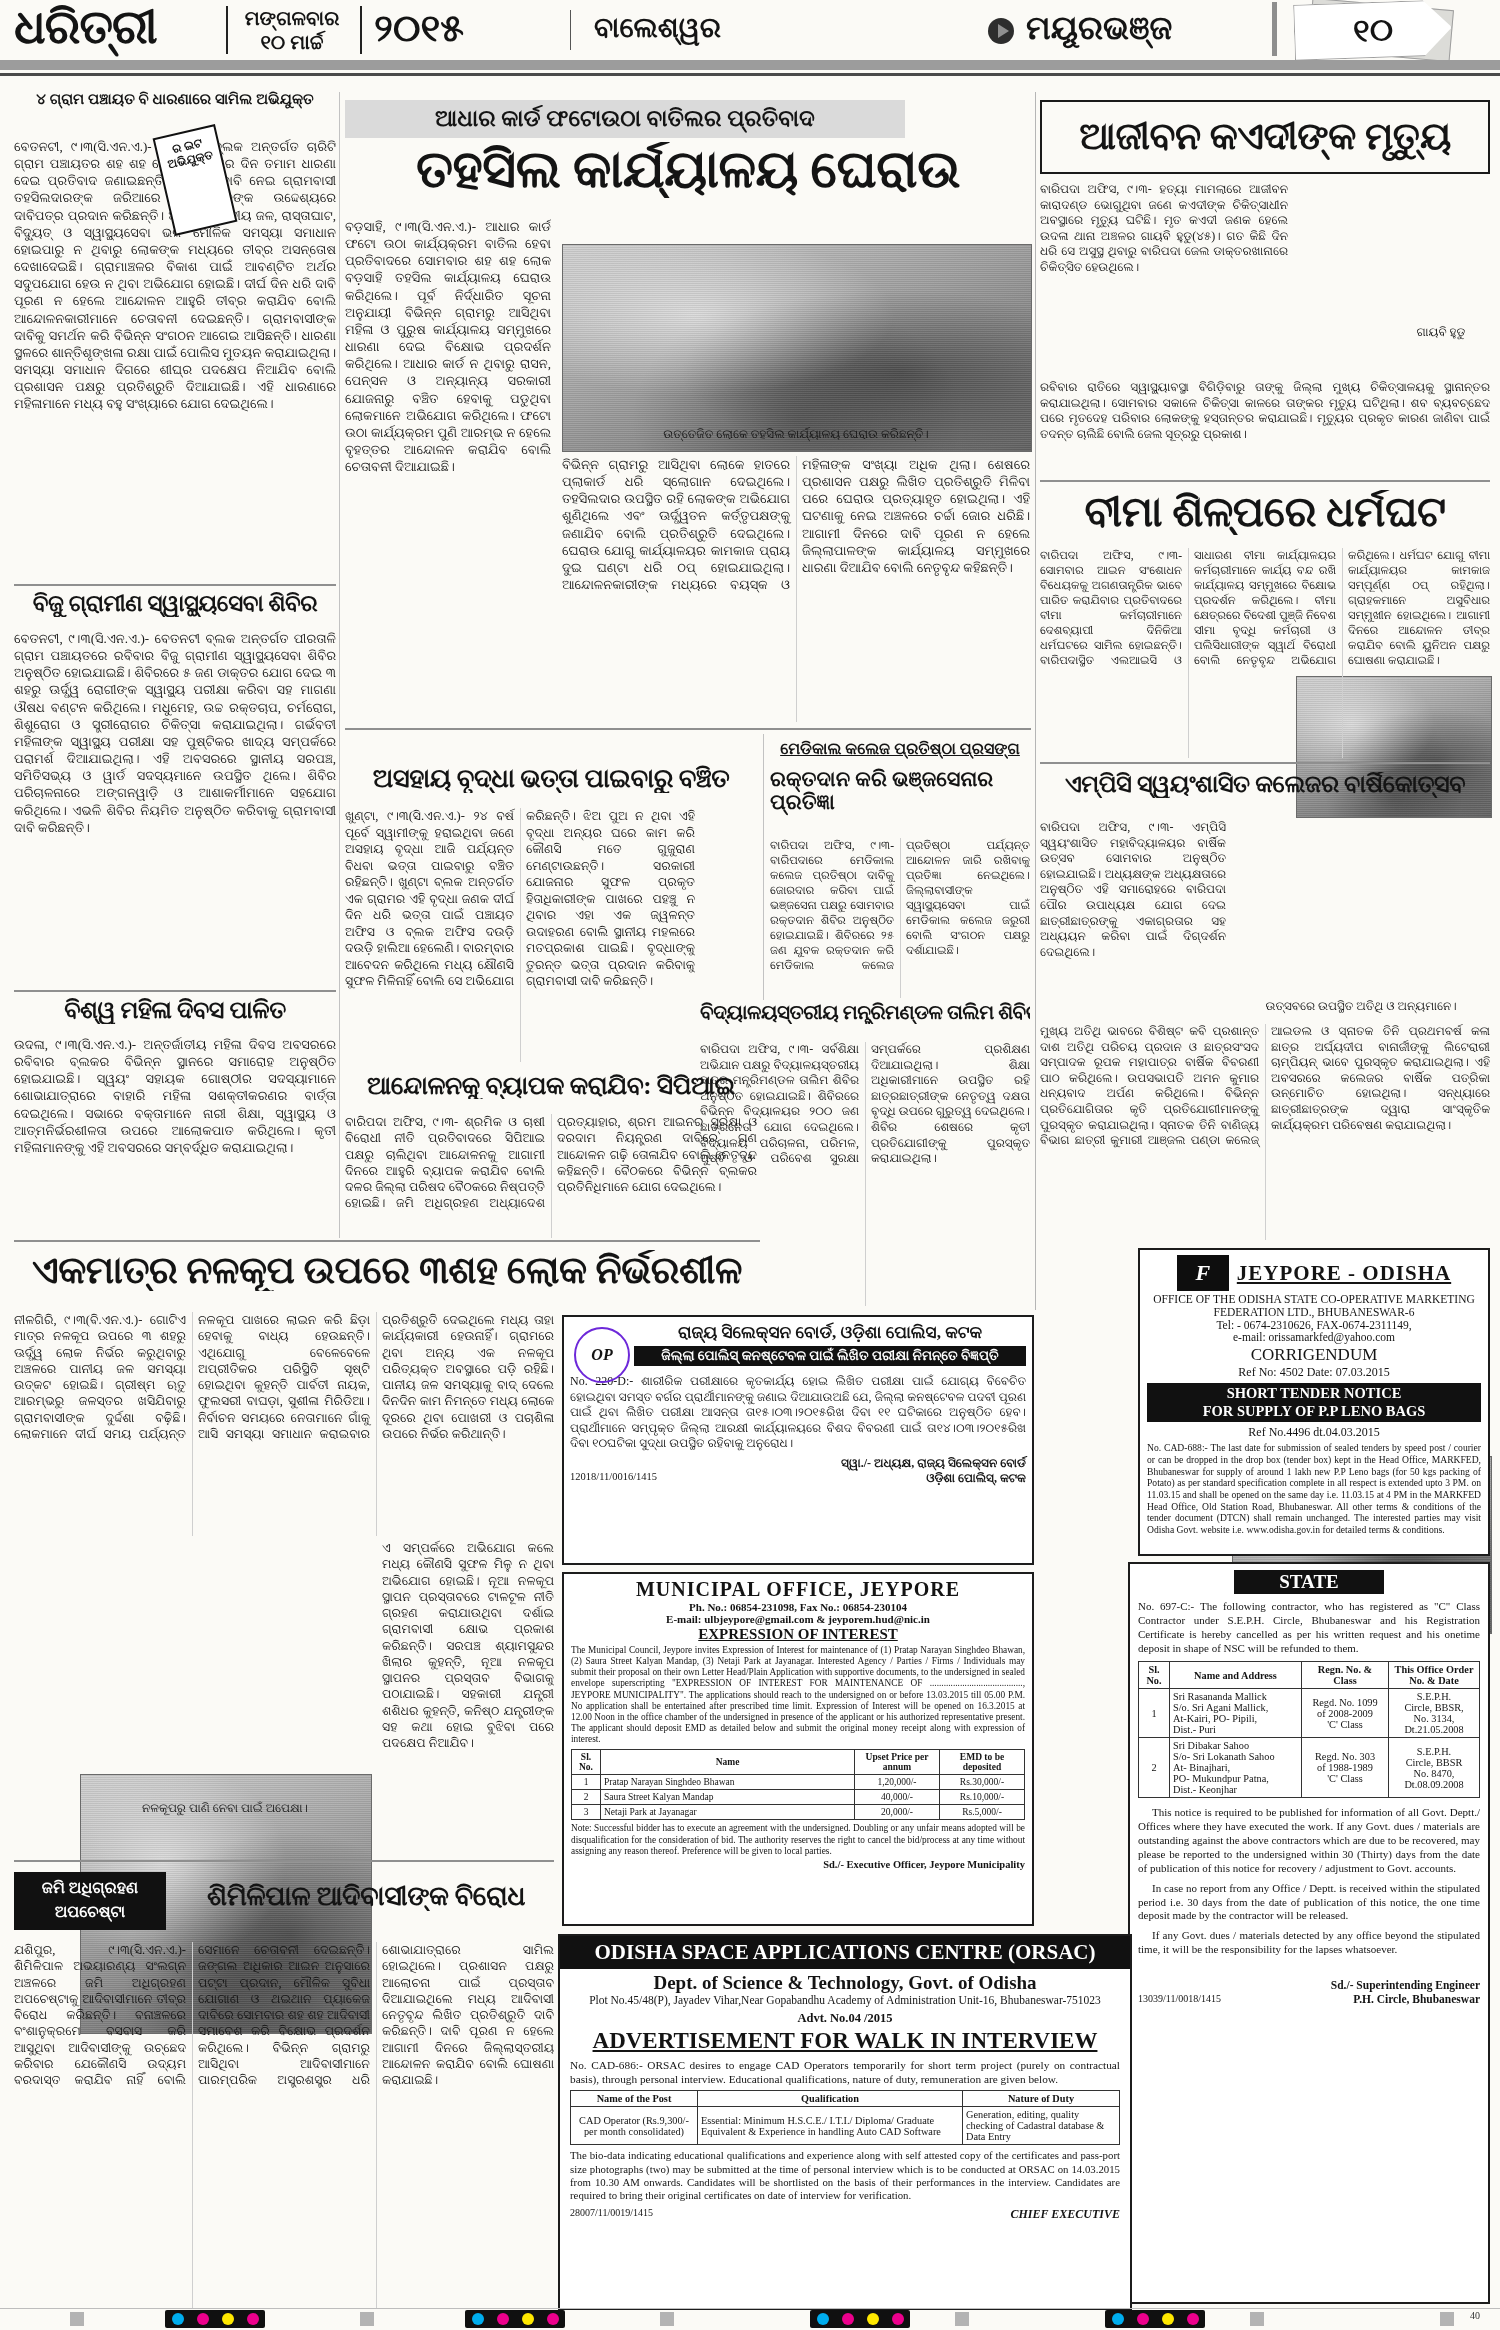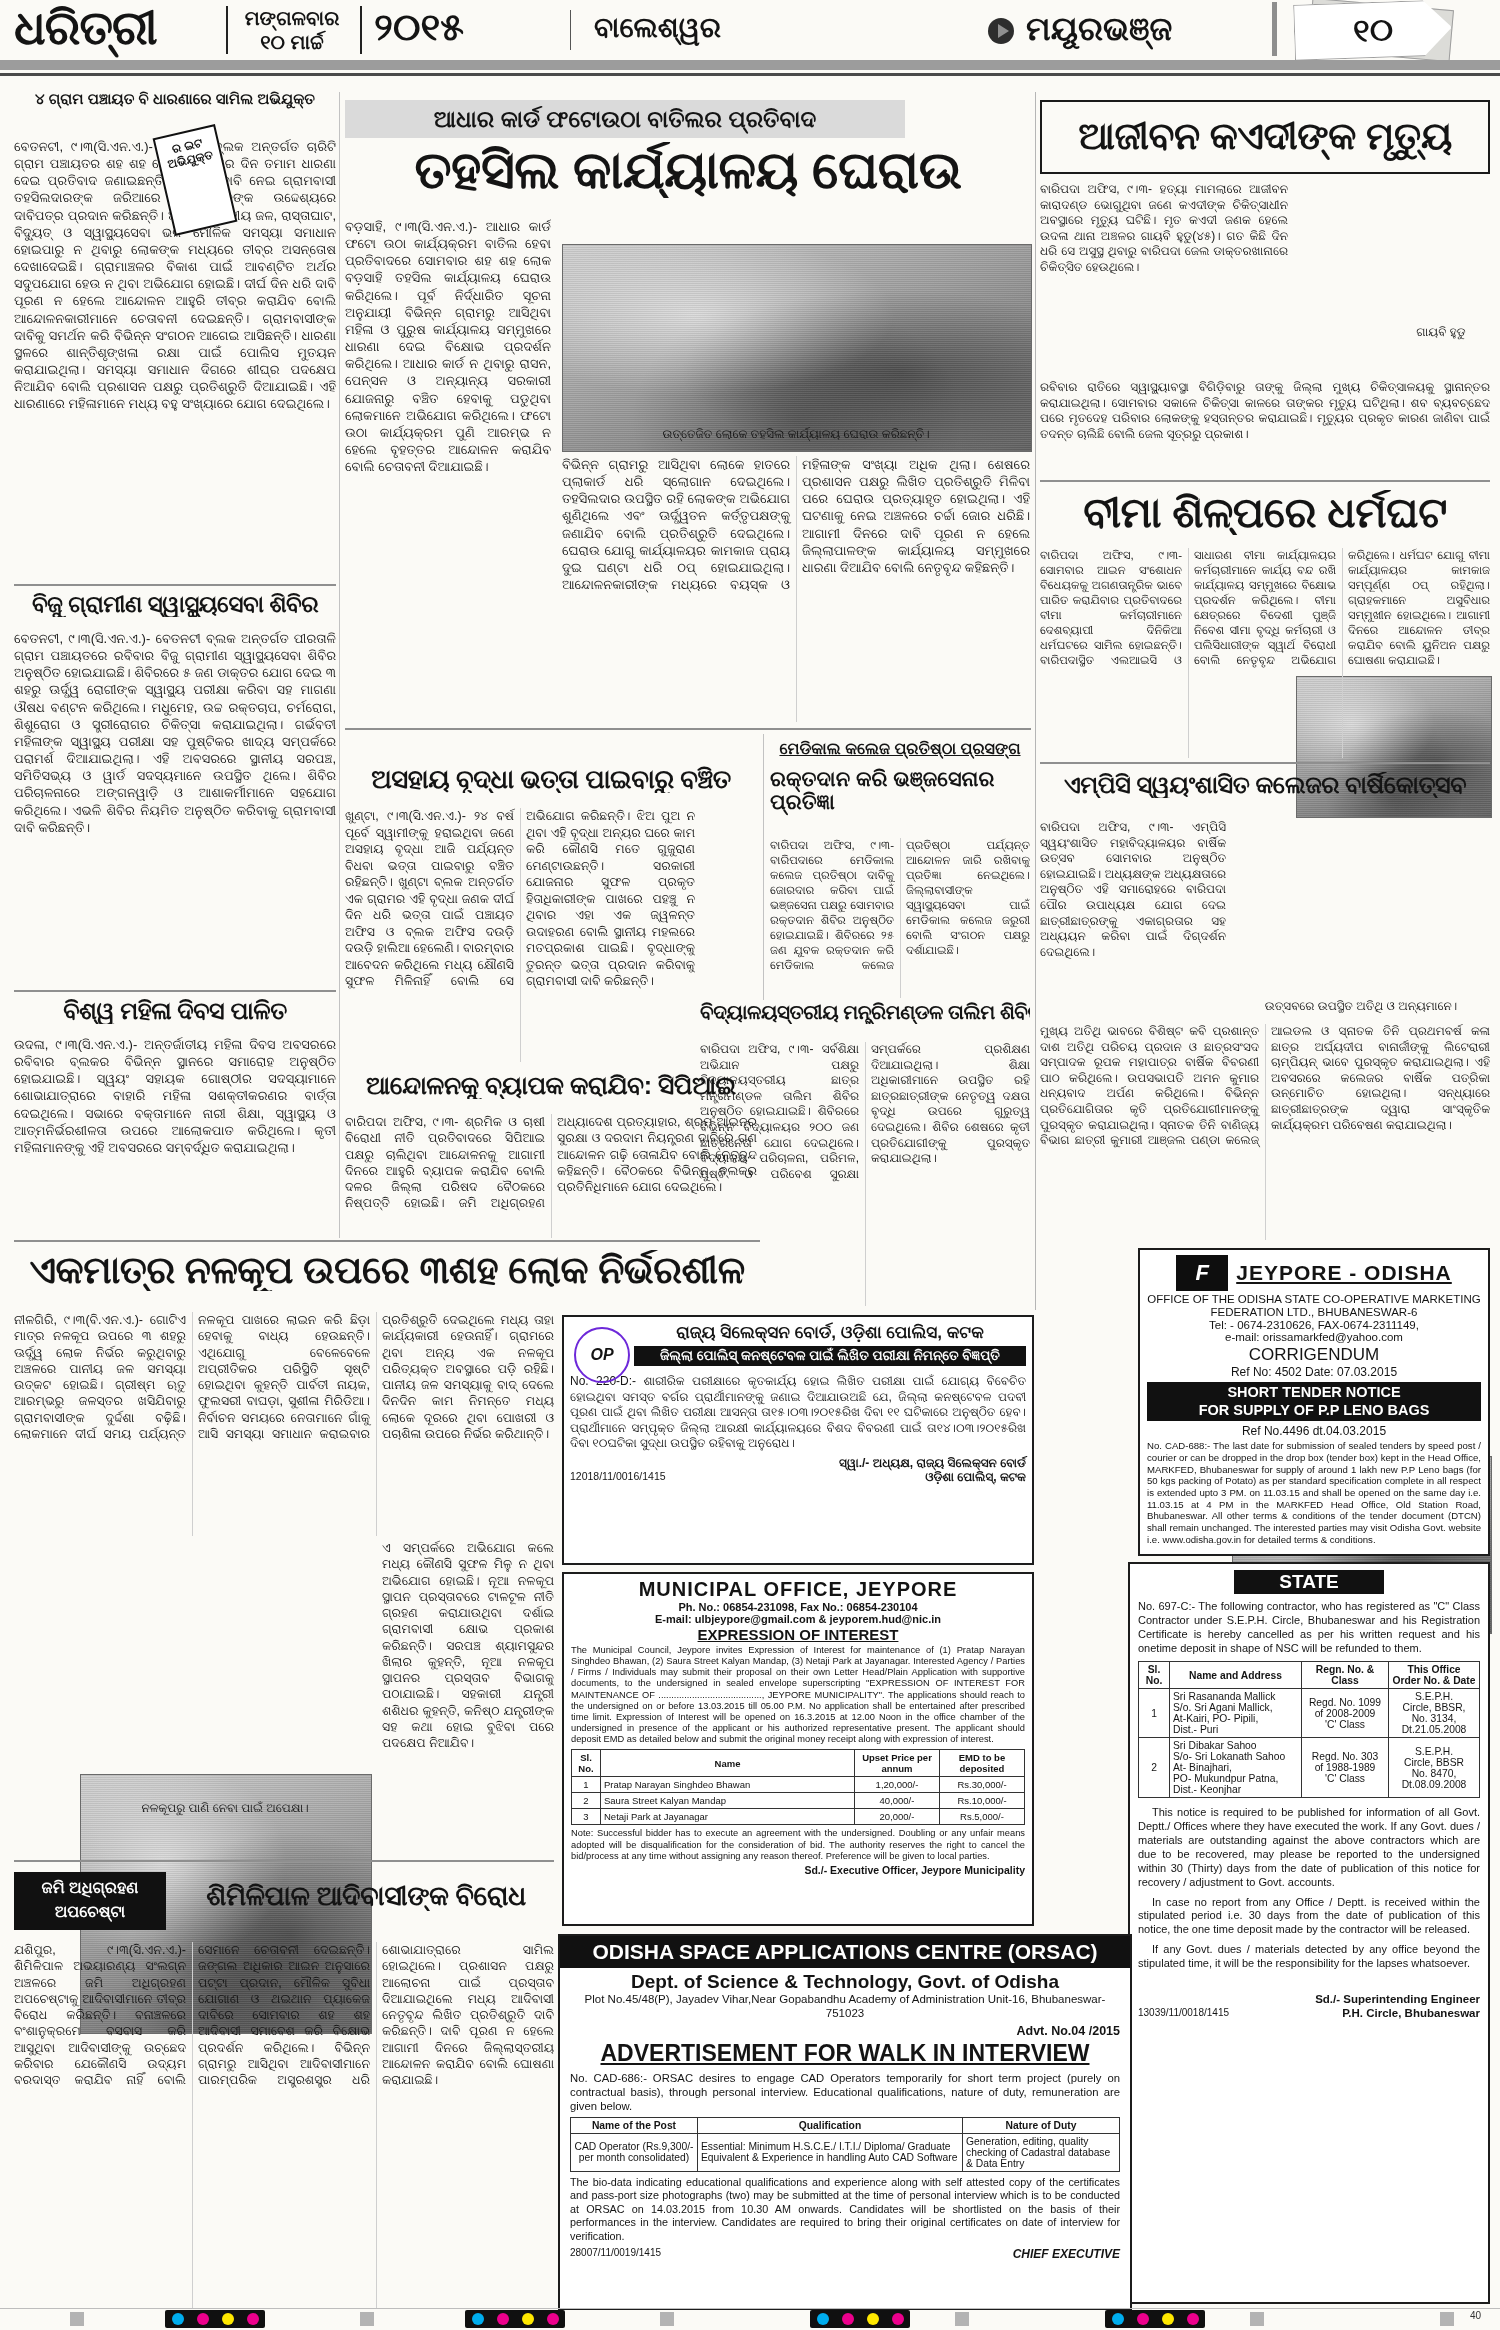--- a/index.html
+++ b/index.html
@@ -1,17 +1,17 @@
 <!DOCTYPE html>
 <html><head>
 <meta charset="utf-8">
 <style>
   html,body{margin:0;padding:0;background:#777;}
   .page{position:relative;width:1500px;height:2330px;background:#fbfaf6;color:#141414;
-        font-family:Liberation Sans, sans-serif;overflow:hidden;}
+        font-family:Liberation Serif, serif;overflow:hidden;}
   .abs{position:absolute;}
   .b{font-weight:bold;}
   .c{text-align:center;}
   .j{text-align:justify;text-justify:inter-word;}
   .bt{font-size:13px;line-height:1.32;}
   .cols2{column-count:2;column-gap:12px;column-rule:1px solid #cfcfcf;}
   .cols3{column-count:3;column-gap:12px;column-rule:1px solid #cfcfcf;}
   .hl{font-weight:bold;text-align:center;line-height:1.08;letter-spacing:-.5px;white-space:nowrap;overflow:hidden;}
   .hlw{font-weight:bold;text-align:left;line-height:1.08;}
   .cap{font-size:12px;text-align:center;line-height:1.15;}
@@ -263,21 +263,21 @@
       </table>
     <div class="j" style="font-size:9.3px;line-height:1.2;margin-top:3px;">Note: Successful bidder has to execute an agreement with the undersigned. Doubling or any unfair means adopted will be disqualification for the consideration of bid. The authority reserves the right to cancel the bid/process at any time without assigning any reason thereof. Preference will be given to local parties.</div>
     <div class="b" style="font-size:10.5px;text-align:right;margin-top:2px;">Sd./- Executive Officer, Jeypore Municipality</div>
   </div>
 
   <div class="abs box" style="left:558px;top:1934px;width:574px;height:376px;overflow:hidden;">
     <div class="blackbar" style="font-size:21px;padding:4px 0;">ODISHA SPACE APPLICATIONS CENTRE (ORSAC)</div>
     <div style="padding:3px 10px;">
       <div class="b c" style="font-size:19px;">Dept. of Science &amp; Technology, Govt. of Odisha</div>
       <div class="c" style="font-size:11.5px;line-height:1.2;">Plot No.45/48(P), Jayadev Vihar,Near Gopabandhu Academy of Administration Unit-16, Bhubaneswar-751023</div>
-      <div class="b c" style="font-size:12.5px;margin-top:3px;text-align:right;">Advt. No.04 /2015</div>
+      <div class="b c" style="font-size:12.5px;margin-top:3px;">Advt. No.04 /2015</div>
       <div class="b c u" style="font-size:23px;margin-top:2px;text-align:center;">ADVERTISEMENT FOR WALK IN INTERVIEW</div>
       <div class="j" style="font-size:11.3px;line-height:1.25;margin-top:4px;">No. CAD-686:- ORSAC desires to engage CAD Operators temporarily for short term project (purely on contractual basis), through personal interview. Educational qualifications, nature of duty, remuneration are given below.</div>
       <table style="margin-top:4px;font-size:10.3px;">
         <tbody>
             <tr>
           <th style="width:120px;">Name of the Post</th>
           <th>Qualification</th>
           <th style="width:150px;">Nature of Duty</th>
         </tr>
         <tr>

